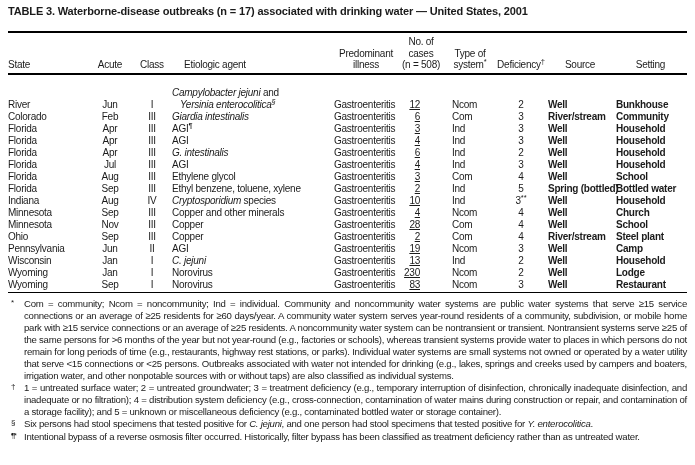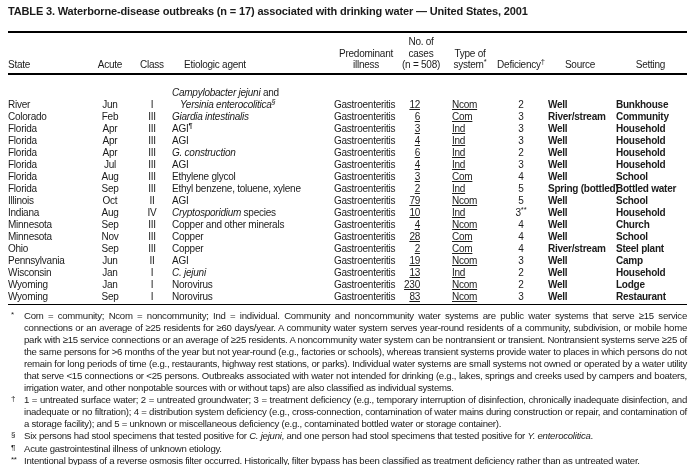--- a/index.html
+++ b/index.html
@@ -43,21 +43,21 @@
     padding:0;
     white-space:nowrap;
     overflow:visible;
   }
   .tbl tbody tr:first-child td { padding-top:12px; }
   .tbl tbody tr:last-child td { border-bottom:1.5px solid #000; padding-bottom:1px; }
   .al { text-align:left; }
   .ac { text-align:center; }
   .ar { text-align:right;text-decoration:underline; }
   td.c-cases { padding-right:24px; }
-  td.c-system { padding-left:8px;text-decoration:underline; }
+  td.c-system { padding-left:8px; }
   td.c-source, td.c-setting { padding-left:2px;font-weight:bold; }
   th.h-agent { text-align:left; padding-left:12px;margin-top:28px; }
   .it { font-style:italic; }
   .agent-line { line-height:12px; }
   .agent-line.indent { padding-left:8px; }
   sup { font-size:7.5px; line-height:0; letter-spacing:0; }
   .footnotes { margin-top:5px; }
   .fn {
     position:relative;
     padding-left:16px;
@@ -160,21 +160,21 @@
           <td class="al c-system">Ind</td>
           <td class="ac">3</td>
           <td class="al c-source">Well</td>
           <td class="al c-setting">Household</td>
         </tr>
         <tr>
           <td class="al">Florida</td>
           <td class="ac">Apr</td>
           <td class="ac">III</td>
           <td class="al">
-            <div class="agent-line"><span class="it">G. construction</span></div>
+            <div class="agent-line"><span class="it">G. intestinalis</span></div>
           </td>
           <td class="al">Gastroenteritis</td>
           <td class="ar c-cases">6</td>
           <td class="al c-system">Ind</td>
           <td class="ac">2</td>
           <td class="al c-source">Well</td>
           <td class="al c-setting">Household</td>
         </tr>
         <tr>
           <td class="al">Florida</td>
@@ -210,34 +210,20 @@
           <td class="ac">III</td>
           <td class="al">
             <div class="agent-line"><span>Ethyl benzene, toluene, xylene</span></div>
           </td>
           <td class="al">Gastroenteritis</td>
           <td class="ar c-cases">2</td>
           <td class="al c-system">Ind</td>
           <td class="ac">5</td>
           <td class="al c-source">Spring (bottled)</td>
           <td class="al c-setting">Bottled water</td>
-        </tr>
-        <tr>
-          <td class="al">Illinois</td>
-          <td class="ac">Oct</td>
-          <td class="ac">II</td>
-          <td class="al">
-            <div class="agent-line"><span>AGI</span></div>
-          </td>
-          <td class="al">Gastroenteritis</td>
-          <td class="ar c-cases">79</td>
-          <td class="al c-system">Ncom</td>
-          <td class="ac">5</td>
-          <td class="al c-source">Well</td>
-          <td class="al c-setting">School</td>
         </tr>
         <tr>
           <td class="al">Indiana</td>
           <td class="ac">Aug</td>
           <td class="ac">IV</td>
           <td class="al">
             <div class="agent-line"><span class="it">Cryptosporidium</span><span> species</span></div>
           </td>
           <td class="al">Gastroenteritis</td>
           <td class="ar c-cases">10</td>
@@ -343,16 +329,16 @@
           <td class="ac">3</td>
           <td class="al c-source">Well</td>
           <td class="al c-setting">Restaurant</td>
         </tr>
       </tbody>
   </table>
   <div class="footnotes" id="footnotes">
       <div class="fn"><span class="fn-marker">*</span><span>Com = community; Ncom = noncommunity; Ind = individual. Community and noncommunity water systems are public water systems that serve ≥15 service connections or an average of ≥25 residents for ≥60 days/year. A community water system serves year-round residents of a community, subdivision, or mobile home park with ≥15 service connections or an average of ≥25 residents. A noncommunity water system can be nontransient or transient. Nontransient systems serve ≥25 of the same persons for &gt;6 months of the year but not year-round (e.g., factories or schools), whereas transient systems provide water to places in which persons do not remain for long periods of time (e.g., restaurants, highway rest stations, or parks). Individual water systems are small systems not owned or operated by a water utility that serve &lt;15 connections or &lt;25 persons. Outbreaks associated with water not intended for drinking (e.g., lakes, springs and creeks used by campers and boaters, irrigation water, and other nonpotable sources with or without taps) are also classified as individual systems.</span></div>
       <div class="fn"><span class="fn-marker">†</span><span>1 = untreated surface water; 2 = untreated groundwater; 3 = treatment deficiency (e.g., temporary interruption of disinfection, chronically inadequate disinfection, and inadequate or no filtration); 4 = distribution system deficiency (e.g., cross-connection, contamination of water mains during construction or repair, and contamination of a storage facility); and 5 = unknown or miscellaneous deficiency (e.g., contaminated bottled water or storage container).</span></div>
       <div class="fn"><span class="fn-marker">§</span><span>Six persons had stool specimens that tested positive for </span><span class="it">C. jejuni</span><span>, and one person had stool specimens that tested positive for </span><span class="it">Y. enterocolitica</span><span>.</span></div>
-      <div class="fn"><span class="fn-marker">¶</span><span>Acute gastrointestinal illness of unknown etiology.</span></div>
+      <div class="fn"><span class="fn-marker">¶</span></div>
       <div class="fn"><span class="fn-marker">**</span><span>Intentional bypass of a reverse osmosis filter occurred. Historically, filter bypass has been classified as treatment deficiency rather than as untreated water.</span></div>
     </div>
 </div>
 
 </body></html>

